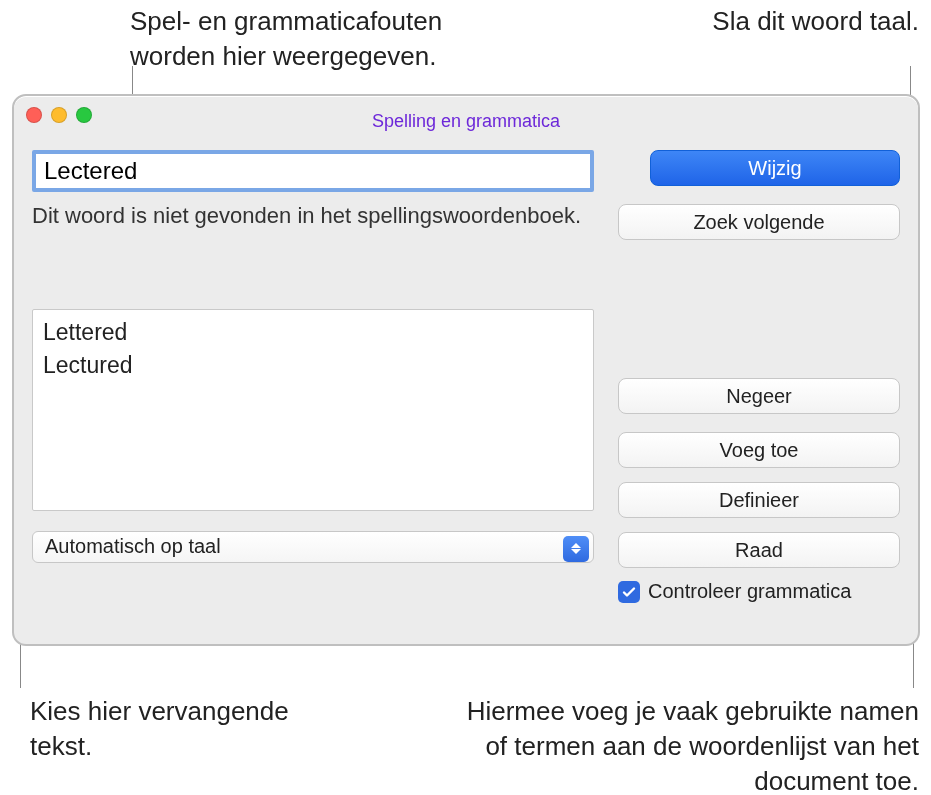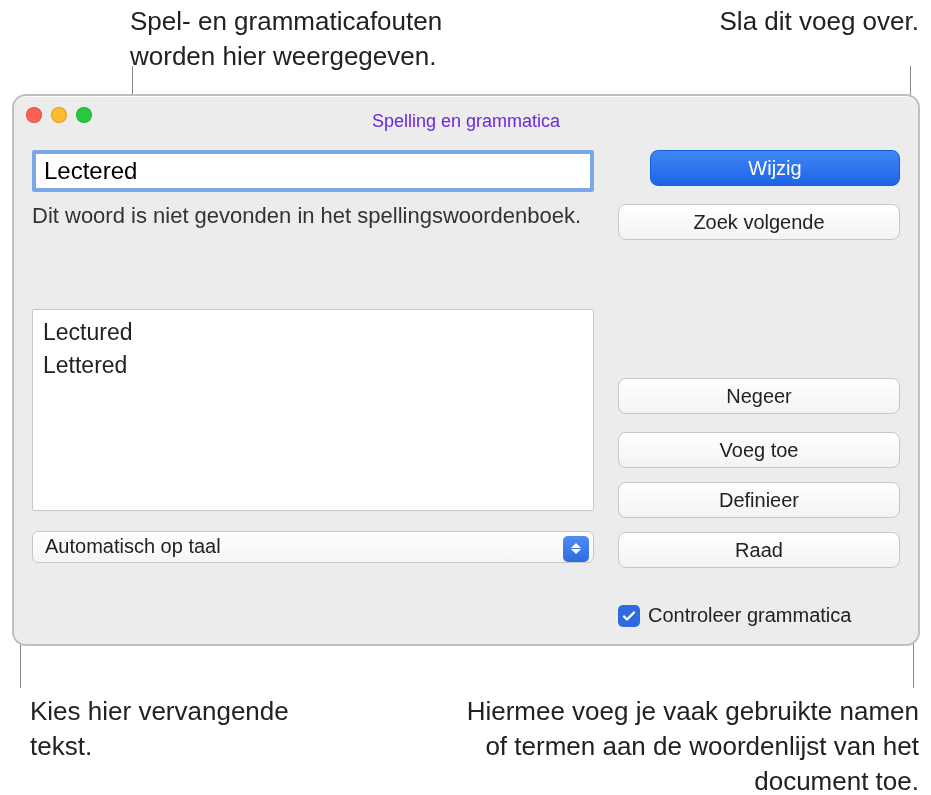--- a/index.html
+++ b/index.html
@@ -165,21 +165,21 @@
     border-color: #1160d8;
     background: linear-gradient(#3e86f6,#1f64e8);
     color:#fff;
     font-weight: 500;
     margin-left: 32px;
   }
   .spacer-mid { flex: 0 0 138px; }
   .gap { height: 18px; }
   .gap-sm { height: 14px; }
   .check-row {
-    margin-top: 36px;
+    margin-top: 12px;
     display:flex;
     align-items:center;
     gap:8px;
     font-size: 20px;
     white-space: nowrap;
   }
   .chk {
     width:22px;height:22px;
     border-radius:5px;
     background:#2f6ae0;
@@ -190,21 +190,21 @@
 </style>
 </head>
 <body>
 
 <div class="stage">
 
   <div class="callout" style="left:130px; top:4px; width:360px;">Spel- en grammaticafouten worden hier weergegeven.</div>
 
   <div class="leader" style="left:132px; top:66px; width:1px; height:104px;"></div>
 
-  <div class="callout right" style="right:12px; top:4px; width:220px;">Sla dit voeg over.</div>
+  <div class="callout right" style="right:12px; top:4px; width:220px;">Sla dit woord taal.</div>
 
   <div class="leader" style="left:910px; top:66px; width:1px; height:292px;"></div>
   <div class="leader" style="left:900px; top:358px; width:11px; height:1px;"></div>
 
   <div class="callout" style="left:30px; top:694px; width:260px;">Kies hier vervangende tekst.</div>
   <div class="leader" style="left:20px; top:400px; width:1px; height:288px;"></div>
   <div class="leader" style="left:20px; top:400px; width:14px; height:1px;"></div>
 
   <div class="callout right" style="right:12px; top:694px; width:480px;">Hiermee voeg je vaak gebruikte namen of termen aan de woordenlijst van het document toe.</div>
   <div class="leader" style="left:913px; top:414px; width:1px; height:274px;"></div>
@@ -220,22 +220,22 @@
       <div class="title">Spelling en grammatica</div>
     </div>
 
     <div class="content">
 
       <div>
         <input class="error-field" type="text" value="Lectered" style="">
         <div class="desc">Dit woord is niet gevonden in het spellingswoordenboek.</div>
 
         <div class="sugg-box">
+          <div class="sugg-item">Lettered</div>
           <div class="sugg-item">Lectured</div>
-          <div class="sugg-item">Lettered</div>
         </div>
 
         <div class="lang-select">
           <span>Automatisch op taal</span>
           <div class="arrow-box">
             <div class="arrow-up"></div>
             <div class="arrow-down"></div>
           </div>
         </div>
       </div>

